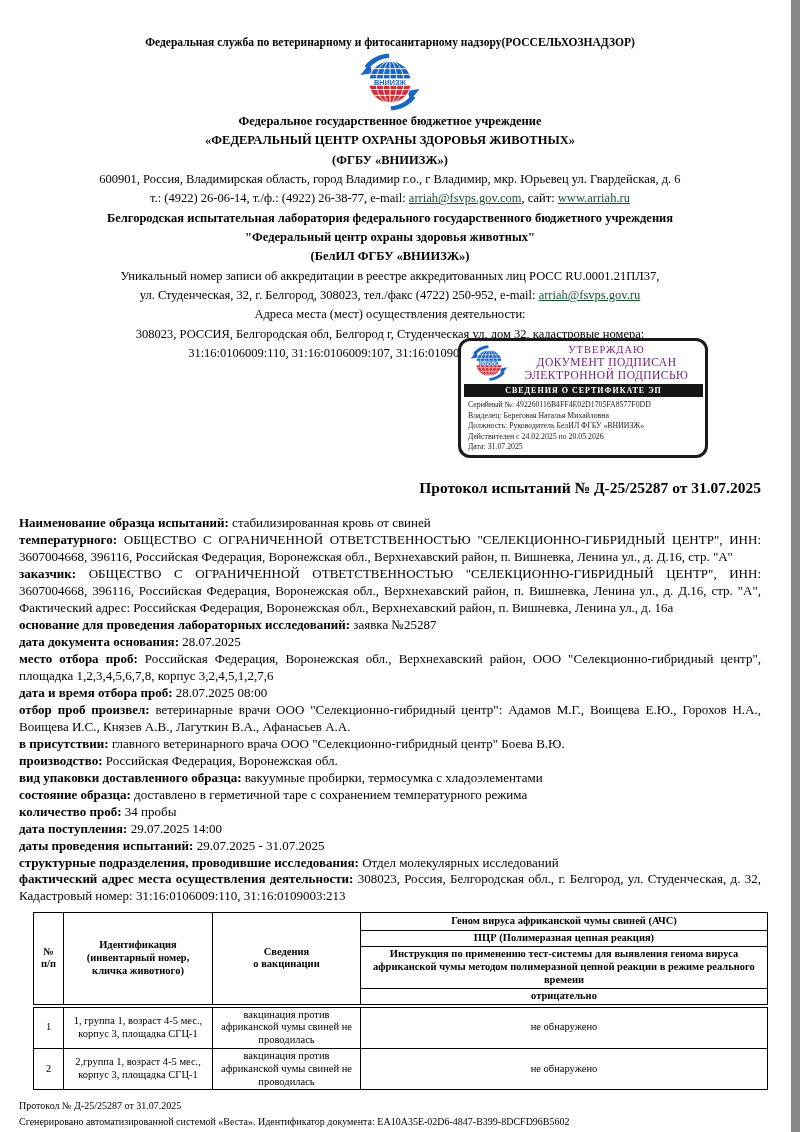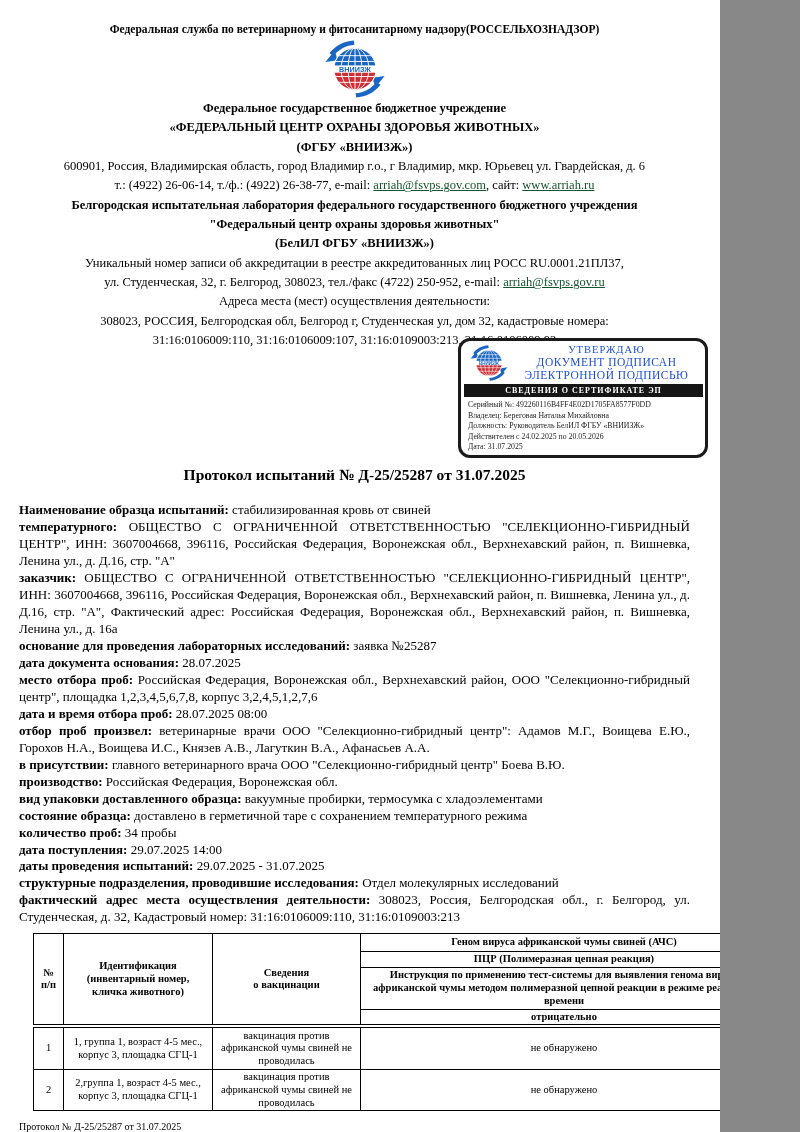--- a/index.html
+++ b/index.html
@@ -1,47 +1,47 @@
 <!DOCTYPE html>
 <html><head>
 <meta charset="utf-8">
 <style>
   * { margin:0; padding:0; box-sizing:border-box; }
   html,body { background:#888; }
   body { width:800px; font-family:"Liberation Serif", serif; color:#000; }
   .page {
-    position:relative; width:720px; height:1132px; background:#fff;
-    padding:22px 30px 0 19px; overflow:hidden;
+    position:relative; width:791px; height:1132px; background:#fff;
+    padding:35px 30px 0 19px; overflow:hidden;
   }
   .center { text-align:center; }
   .agency-line { font-weight:bold; font-size:11.5px; line-height:15px; }
   .logo-main { display:block; margin:3px auto 1px; width:84px; height:58px; }
   .hline { font-size:12.5px; line-height:19.35px; }
   .hbold { font-weight:bold; }
   .link { color:#14532d; text-decoration:underline; cursor:pointer; }
 
   
   .stamp {
     position:absolute; left:458px; top:338px; width:250px; height:120px;
     background:#fff; border:3px solid #1a1a1a; border-radius:12px;
     overflow:hidden; z-index:5;
   }
   .stamp-top { display:flex; align-items:center; padding:3px 4px 1px 5px; }
   .stamp-logo { width:46px; height:36px; flex:0 0 auto; }
-  .stamp-titles { flex:1; text-align:center; color:#1d4ed8; }
+  .stamp-titles { flex:1; text-align:center; color:#701a75; }
   .stamp-approve { font-size:10.5px; line-height:12px; letter-spacing:1px; }
   .stamp-signed  { font-size:11.5px; line-height:13px; letter-spacing:0.5px; }
   .cert-bar {
     background:#151515; color:#fff; text-align:center;
     font-size:8px; font-weight:bold; letter-spacing:1px; line-height:13px;
     margin:1px 2px 0 3px;
   }
   .stamp-details { padding:3px 2px 0 7px; font-size:7.8px; line-height:10.6px; color:#1c1c1c; }
 
-  .doc-title { font-size:15.5px; font-weight:bold; line-height:22px; margin-top:114px; text-align:center; }
+  .doc-title { font-size:15.5px; font-weight:bold; line-height:22px; margin-top:114px; text-align:right; }
 
   .fields { margin-top:16px; }
   .field { font-size:13px; line-height:16.95px; text-align:justify; }
   .field b { font-weight:bold; }
   .results-label { font-size:13px; line-height:16.95px; font-weight:bold; }
 
   table.results-table {
     border-collapse:collapse; table-layout:fixed;
     margin:7px 0 0 14px; width:734px;
   }

